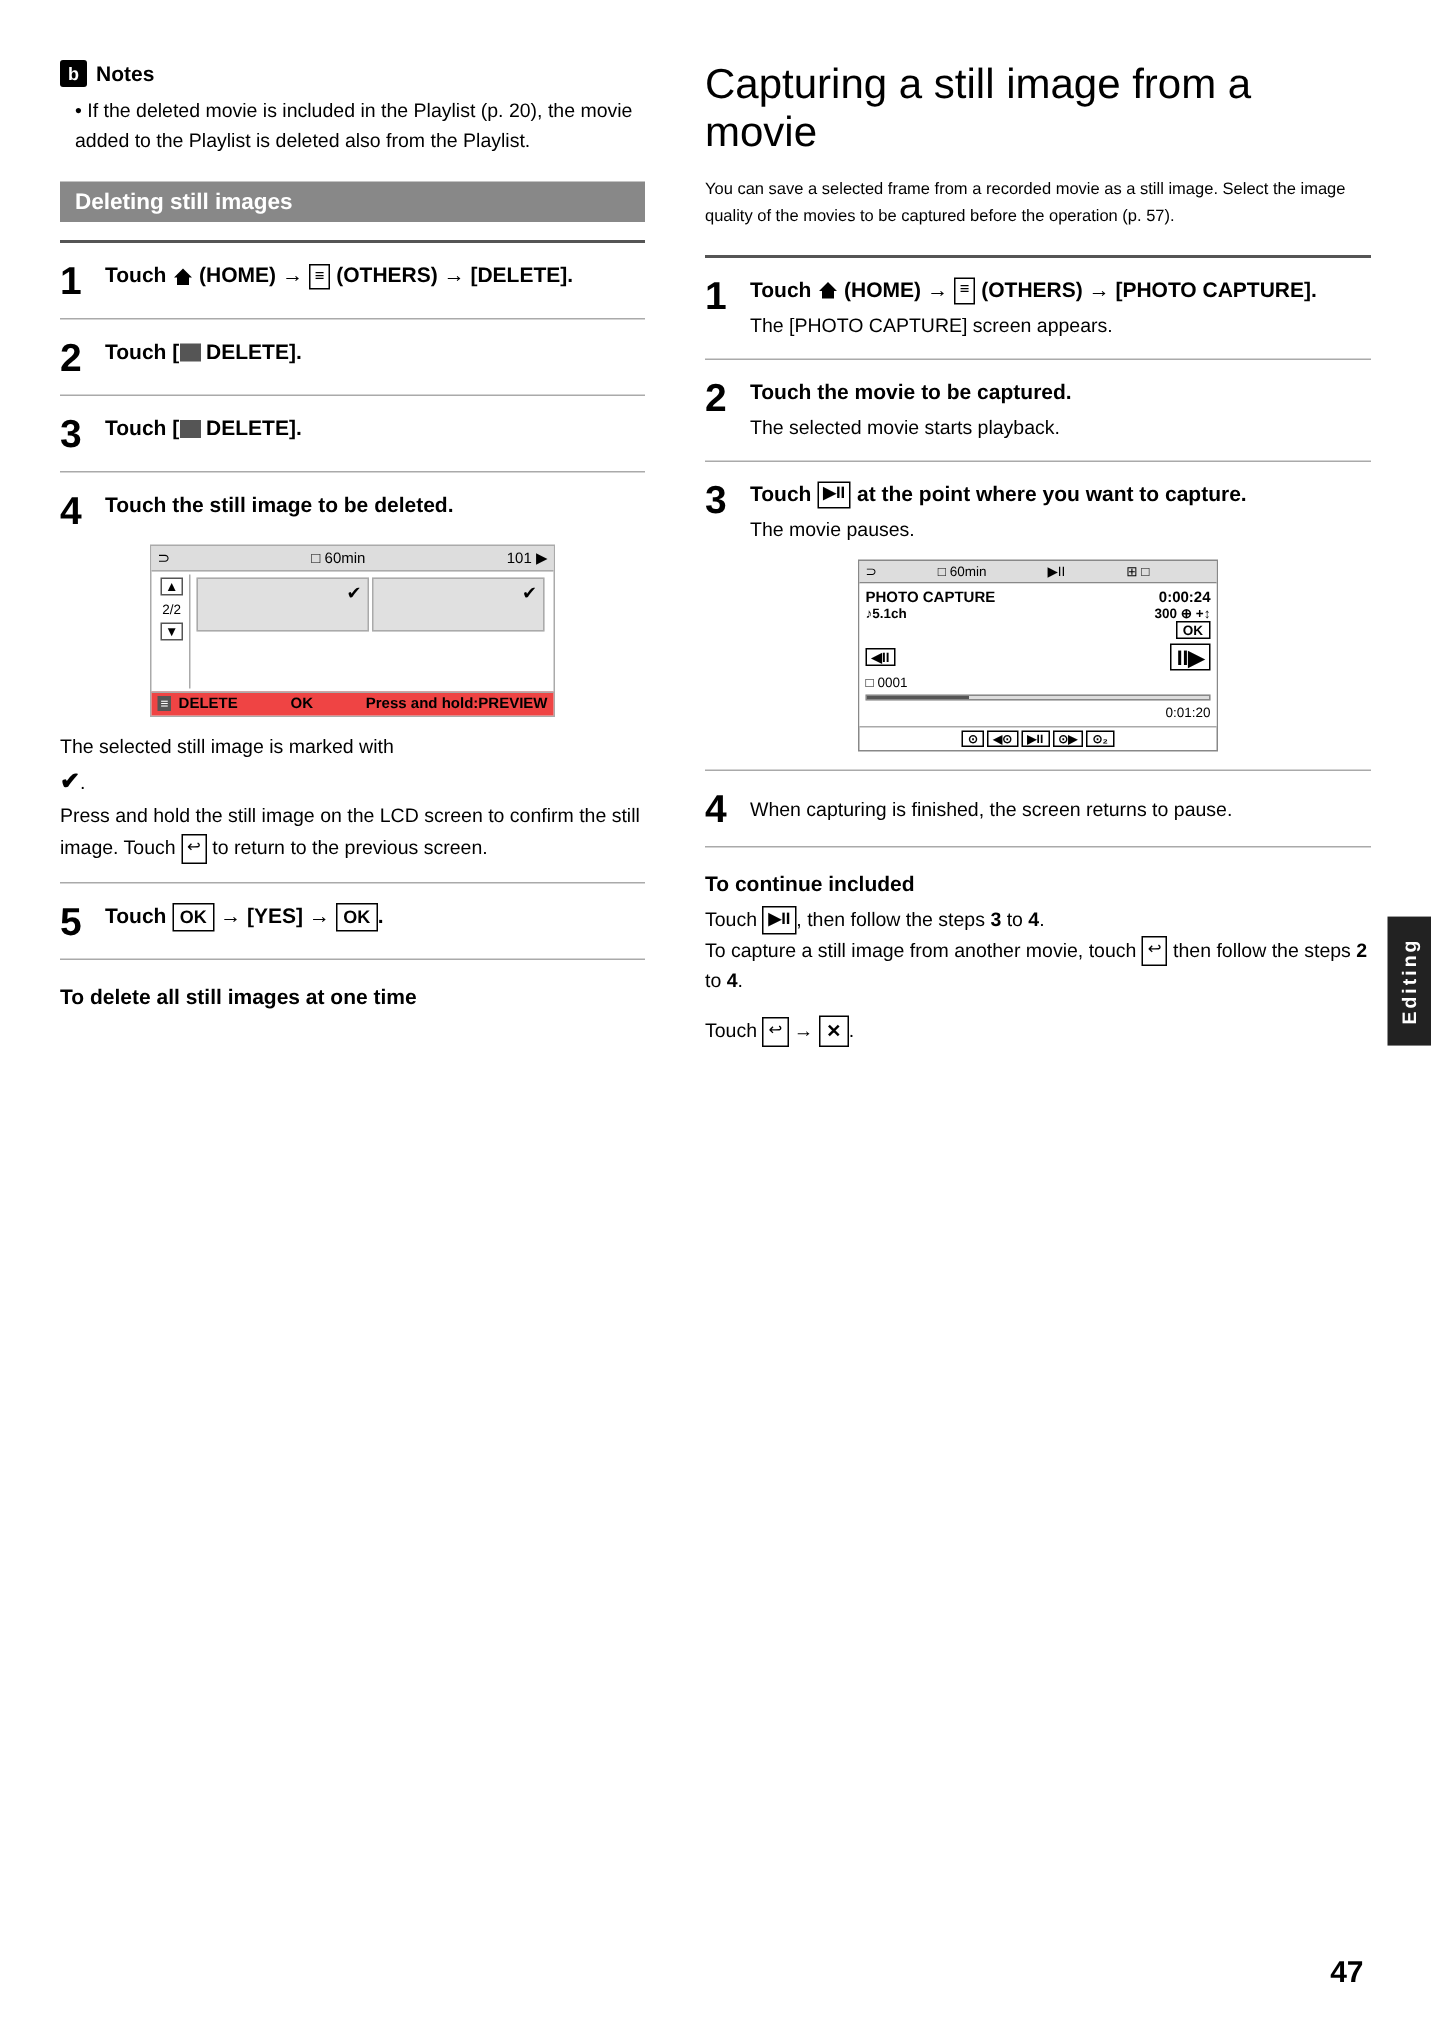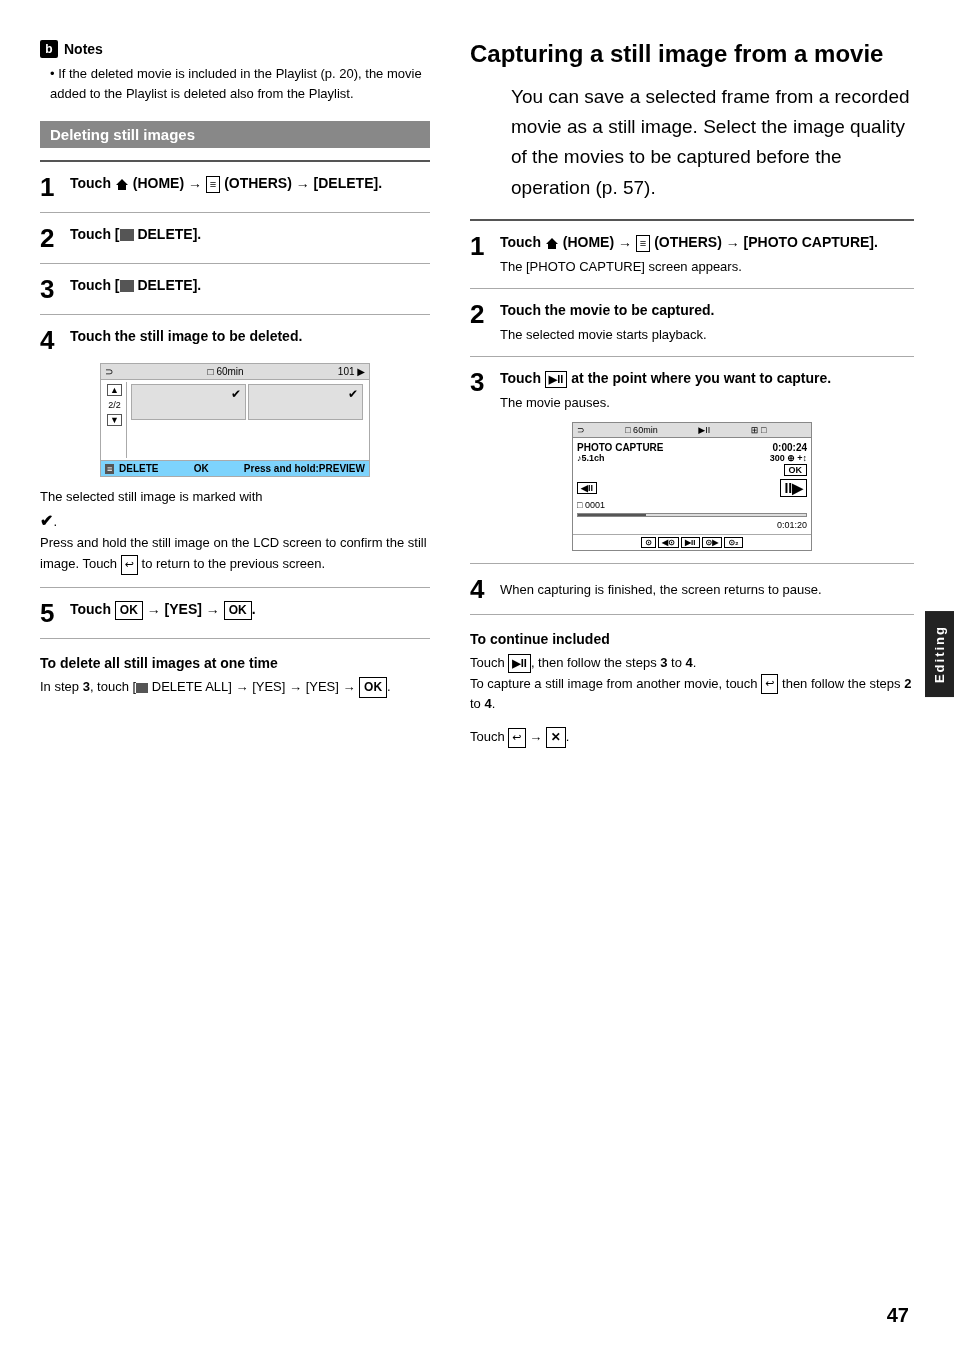--- a/index.html
+++ b/index.html
@@ -190,21 +190,21 @@
       font-size: 9px;
       position: relative;
     }
     .thumb-check {
       position: absolute;
       top: 2px;
       right: 4px;
       font-size: 12px;
     }
     .device-screen-footer {
-      background: #7dd3fc;
+      background: #ef4444;
       border-top: 1px solid #aaa;
       padding: 2px 4px;
       display: flex;
       justify-content: space-between;
       align-items: center;
       font-size: 10px;
       font-weight: bold;
     }
     .page-counter {
       display: flex;
@@ -214,30 +214,29 @@
       gap: 1px;
     }
     .arr-btn {
       border: 1px solid #555;
       padding: 0 2px;
       font-size: 9px;
     }
 
     
     .page-title {
-      font-size: 24px;
-      font-weight: bold;
+      font-size: 28px;
+      font-weight: normal;
       line-height: 1.15;
       margin-bottom: 14px;
     }
     .intro-text {
-      font-size: 19px;
+      font-size: 11px;
       line-height: 1.6;
       margin-bottom: 16px;
-      margin-left: 41px;
     }
 
     
     .capture-screen {
       border: 1px solid #888;
       width: 240px;
       margin: 10px auto;
       font-size: 10px;
     }
     .cap-header {
@@ -436,23 +435,20 @@
       <div class="step-content">
         <div class="step-title">
           Touch <span class="ok-box">OK</span> → [YES] → <span class="ok-box">OK</span>.
         </div>
       </div>
     </div>
     <hr class="hr">
 
     <div class="sub-section">
       <div class="sub-title">To delete all still images at one time</div>
-      <div class="sub-text">
-        In step <strong>3</strong>, touch [<span class="icon-small" style="width:12px;height:10px;"></span> DELETE ALL] → [YES] → [YES] → <span class="ok-box">OK</span>.
-      </div>
     </div>
   </div>
 
   <div class="right-col">
 
     <h1 class="page-title">Capturing a still image from a movie</h1>
 
     <p class="intro-text">You can save a selected frame from a recorded movie as a still image. Select the image quality of the movies to be captured before the operation (p. 57).</p>
     <hr class="hr-thick">
 

